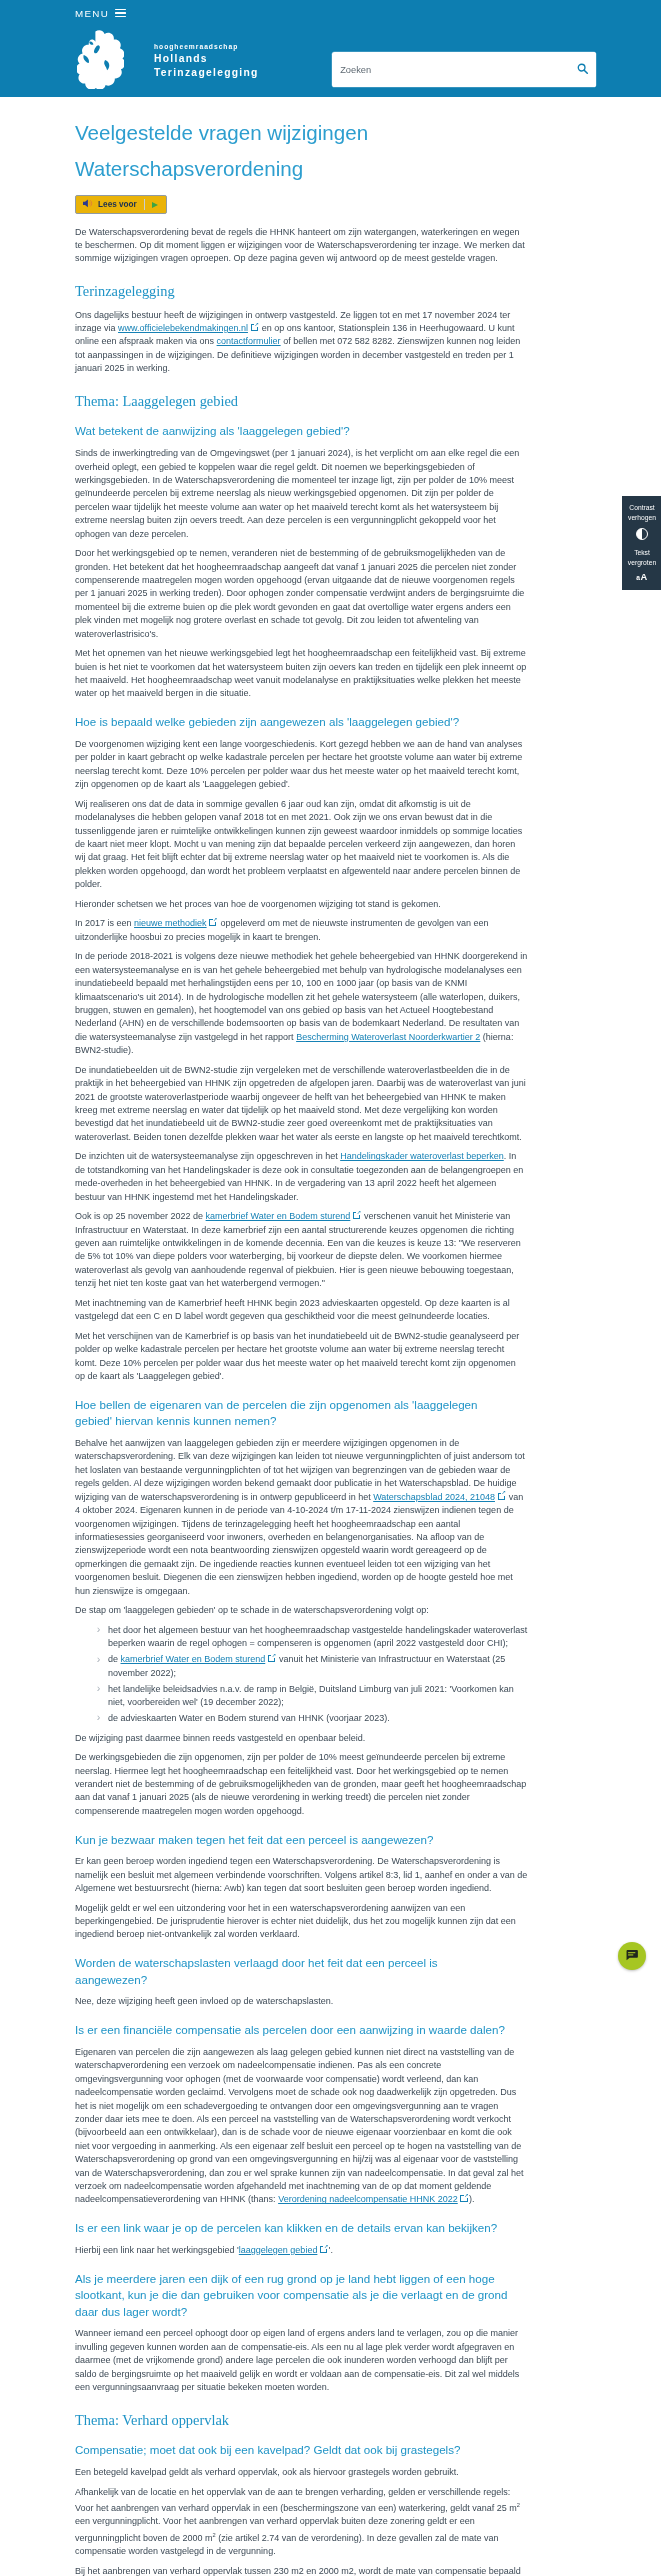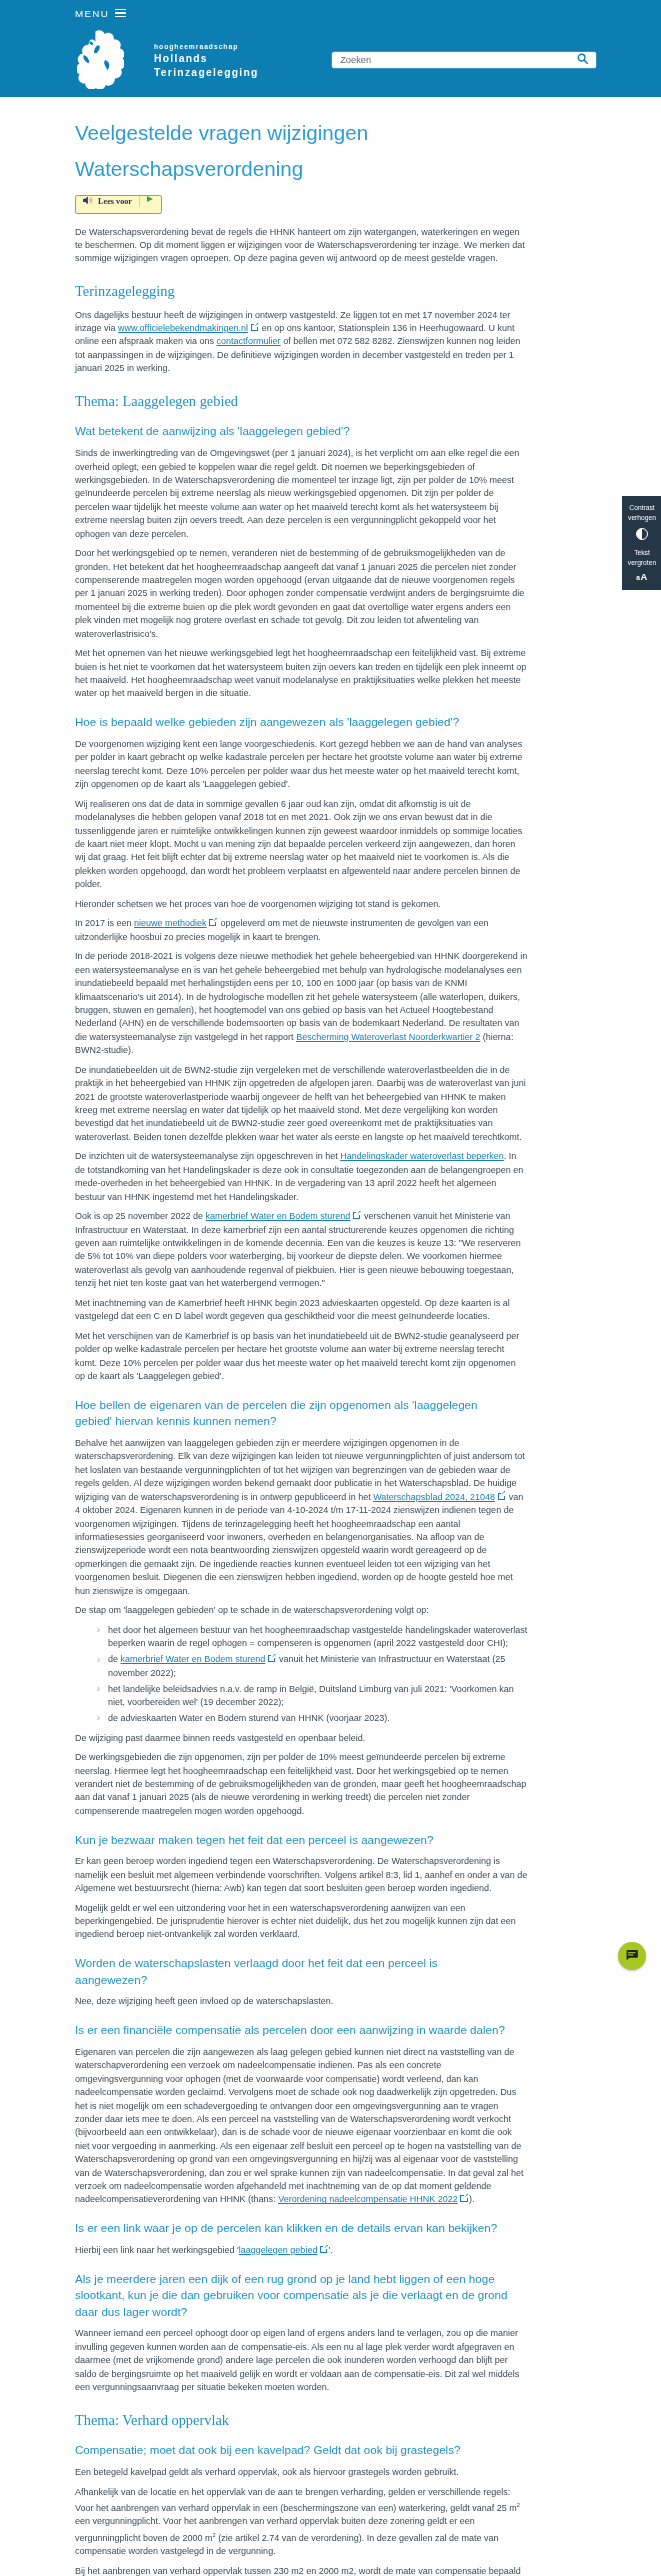--- a/index.html
+++ b/index.html
@@ -10,28 +10,28 @@
   
   .site-header{background:#0d7eb1;height:97px;position:relative;}
   .menu{position:absolute;top:7.2px;left:75px;display:flex;align-items:center;gap:5.7px;color:#fff;cursor:pointer;}
   .menu-label{font-size:9.8px;letter-spacing:1.3px;}
   .burger{width:11.3px;}
   .burger div{height:1.5px;background:#fff;margin:1.8px 0;border-radius:0.5px;}
   .logo-row{position:absolute;top:29px;left:77px;display:flex;gap:30px;}
   .logo-text{color:#fff;margin-top:13.4px;}
   .logo-text .l1{font-size:6.7px;font-weight:bold;letter-spacing:1px;line-height:1.5;}
   .logo-text .l2,.logo-text .l3{font-size:10.3px;font-weight:bold;letter-spacing:1.3px;line-height:1.35;}
-  .search{position:absolute;top:52px;left:332px;width:264px;height:16px;background:#fff;border-radius:2.6px;display:flex;align-items:stretch;box-shadow:0 0 0 0.5px rgba(255,255,255,.35);}
+  .search{position:absolute;top:52px;left:332px;width:264px;height:35px;background:#fff;border-radius:2.6px;display:flex;align-items:stretch;box-shadow:0 0 0 0.5px rgba(255,255,255,.35);}
   .search input{flex:1;border:none;outline:none;background:transparent;font-size:9.3px;padding:0 0 0 8.2px;color:#33404a;font-family:"Liberation Sans",sans-serif;}
   .search input::placeholder{color:#5f6a73;}
   .search-btn{width:26px;display:flex;align-items:center;justify-content:center;background:#fff;border:none;border-radius:0 2.6px 2.6px 0;cursor:pointer;}
   
   .content{margin-left:75px;width:453px;}
   h1{color:#2d9ecf;font-size:20.6px;font-weight:400;line-height:1.75;margin:17.5px 0 6.2px;max-width:428px;}
-  .readspeaker{display:inline-flex;align-items:flex-start;border:0.5px solid #8f9aa3;border-radius:2.1px;background:#fef9c3;height:17.5px;margin:2.1px 0 0 0;cursor:pointer;font-family:Liberation Serif, serif;}
+  .readspeaker{display:inline-flex;align-items:center;border:0.5px solid #8f9aa3;border-radius:2.1px;background:#eab308;height:17.5px;margin:2.1px 0 0 0;cursor:pointer;}
   .rs-main{display:flex;align-items:center;gap:4.6px;padding:0 7.2px;border-right:0.5px solid #c9ced3;}
   .rs-label{font-weight:bold;color:#1c3050;font-size:8.2px;}
   .rs-play{width:20.6px;display:flex;align-items:center;justify-content:center;cursor:pointer;}
   .play-tri{width:0;height:0;border-left:6.2px solid #3aa544;border-top:3.6px solid transparent;border-bottom:3.6px solid transparent;}
   article{padding-top:11.3px;padding-bottom:20.6px;}
   article p{font-size:9px;line-height:13.4px;color:#3d4a56;margin:0 0 6.2px;}
   article h2{color:#1e93c6;font-size:14.4px;font-weight:400;margin:17.5px 0 8.2px;font-family:Liberation Serif, serif;}
   article h3{color:#1e93c6;font-size:11.6px;font-weight:400;line-height:16.5px;margin:13.4px 0 7.2px;max-width:433px;}
   article ul{list-style:none;margin:2.1px 0 6.2px;padding-left:33px;}
   article ul li{position:relative;font-size:9px;line-height:13.4px;color:#3d4a56;margin:2.6px 0;}

